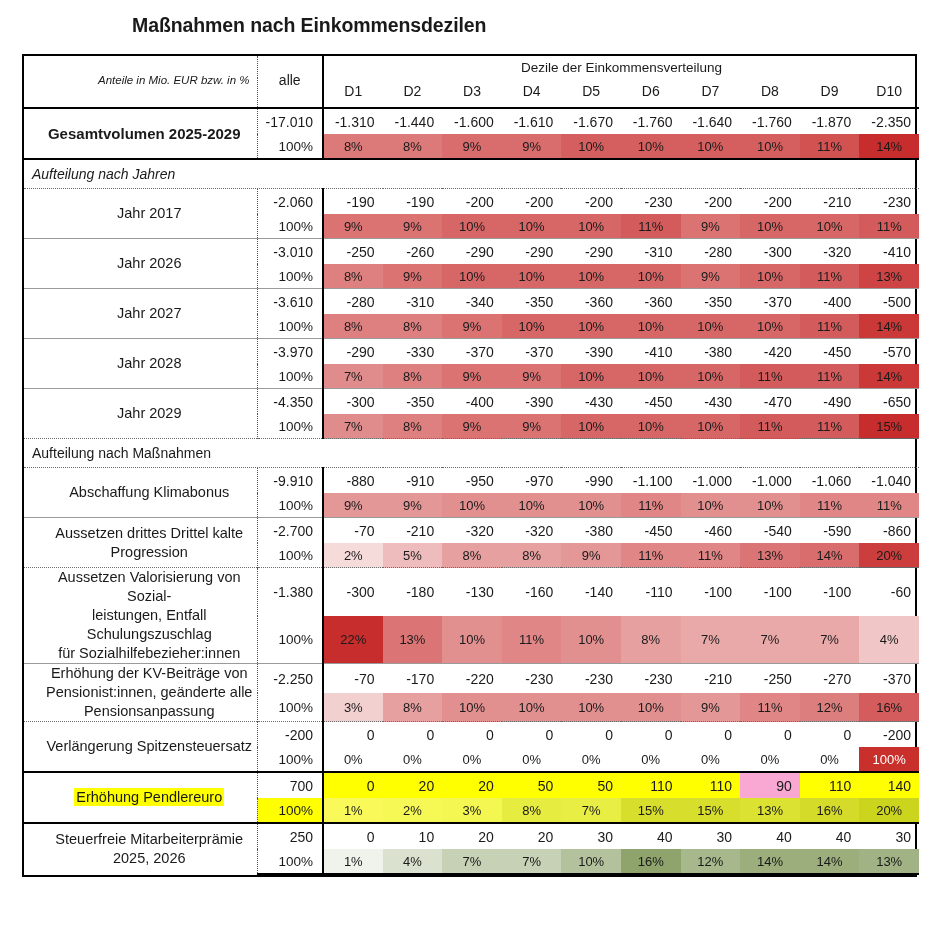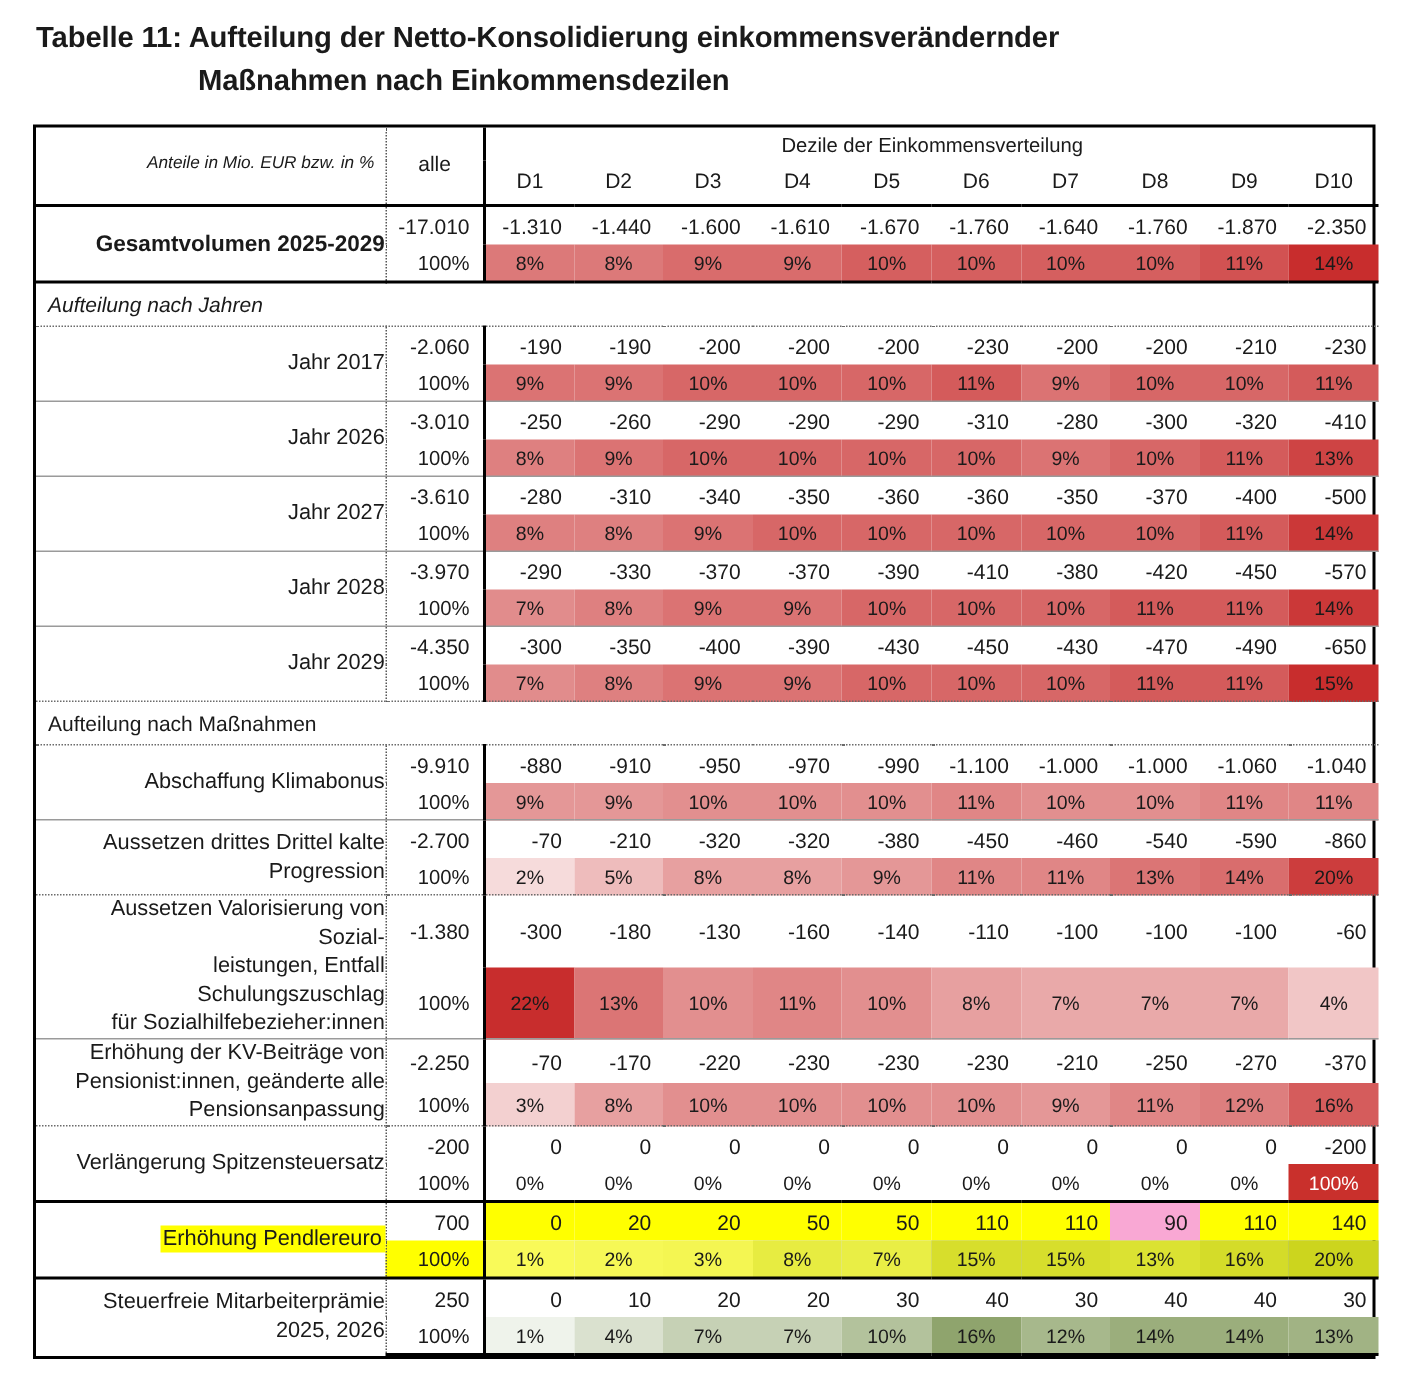--- a/index.html
+++ b/index.html
@@ -109,21 +109,21 @@
     border-bottom: 1.6px dotted #6b6b6b;
     height: 22px;
     text-align: left;
   }
   .section-band.first td { border-top: 2.2px solid #000; font-style: italic; }
 
   
   .rowlabel {
     padding-left: 18px !important;
     font-size: 14.5px;
-    text-align: right;
+    text-align: center;
     line-height: 19px;
   }
   .rowlabel.bold {
     font-weight: bold;
     padding-left: 8px !important;
     font-size: 15px;
   }
   .rowlabel .lbl-inner { display: block; }
   .rowlabel.hl .lbl-inner span.hlmark {
     background: #ffff00;
@@ -154,21 +154,20 @@
   .grp-sep td { border-top: 1.5px dotted #6b6b6b; }
   .grp-sep-solid td { border-top: 1.2px solid #9a9a9a; }
   .grp-sep-black td { border-top: 2.2px solid #000; }
 </style>
 </head>
 <body>
 
 <div id="page">
 
   <div class="title-block">
-    <div class="title-line">Tabelle 11:  Aufteilung der Netto-Konsolidierung einkommensverändernder</div>
     <div class="title-line second">Maßnahmen nach Einkommensdezilen</div>
   </div>
 
   <div class="table-wrap">
     <table class="maintable">
       <colgroup>
         <col class="c-label">
         <col class="c-alle">
         <col class="c-dec">
           <col class="c-dec">

